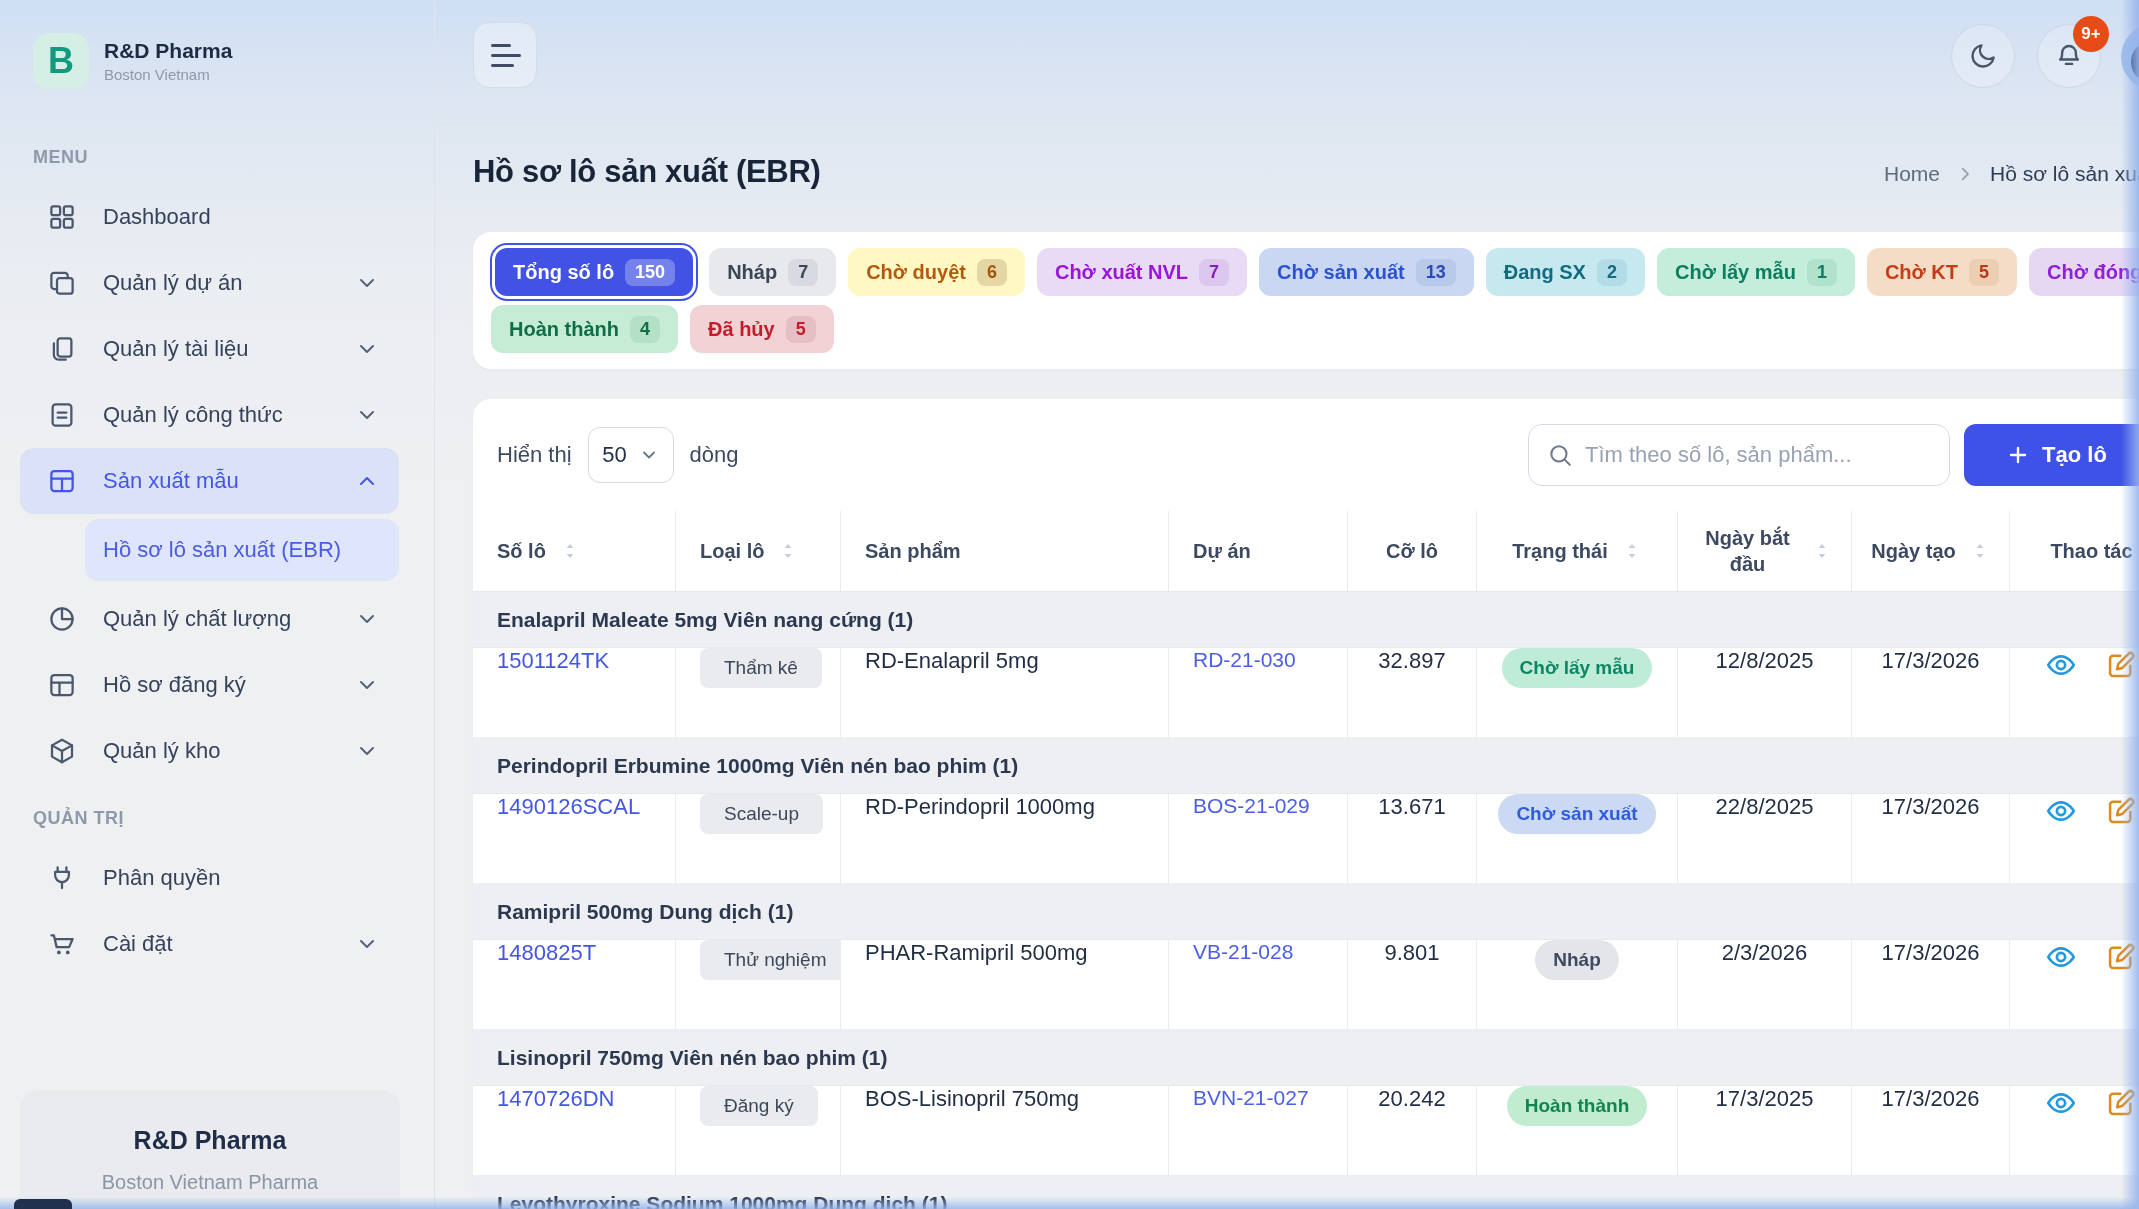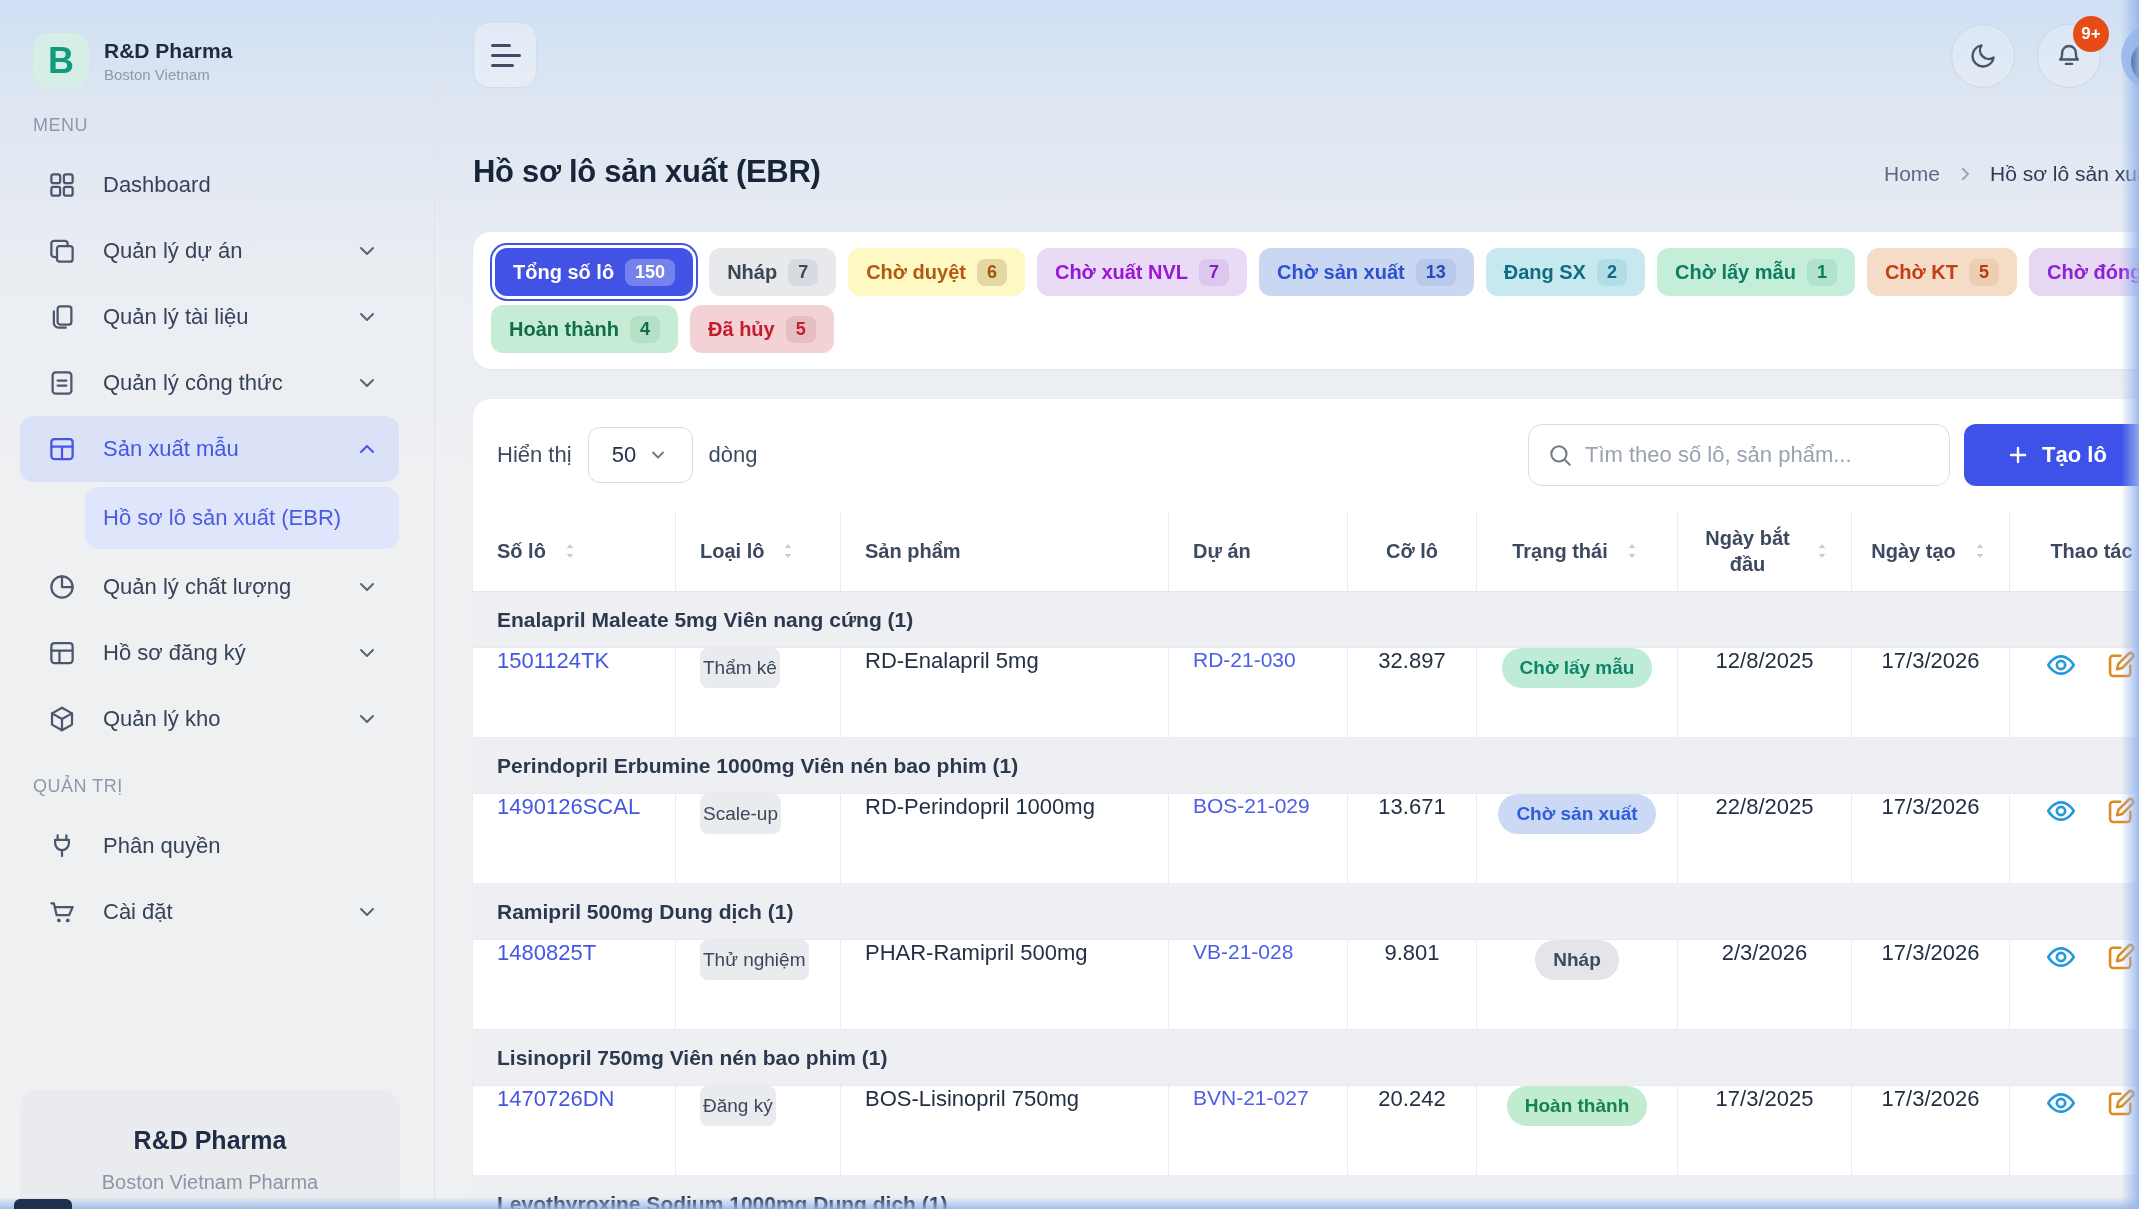--- a/index.html
+++ b/index.html
@@ -12,21 +12,21 @@
   }
   svg { display:block; }
 
   
   .sidebar { position:absolute; left:0; top:0; width:435px; height:1209px; border-right:1px solid #e0e4ea; z-index:10; }
   .side-logo { display:flex; align-items:center; gap:15px; margin:33px 0 0 33px; }
   .logo-box { width:56px; height:56px; border-radius:16px; background:#d5efe6; display:flex; align-items:center; justify-content:center;
               font-size:36px; font-weight:700; color:#12997e; }
   .brand-name { font-size:21px; font-weight:700; color:#1c2a42; }
   .brand-sub { font-size:15px; color:#8d98a8; margin-top:3px; }
-  .menu-label { margin:26px 0 16px 33px; font-size:18px; font-weight:400; color:#8e9aab; letter-spacing:0.5px; }
+  .menu-label { margin:58px 0 16px 33px; font-size:18px; font-weight:700; color:#8e9aab; letter-spacing:0.5px; }
   .menu-label.admin { margin-top:24px; }
   .nav-item { margin:0 35px 0 20px; height:66px; border-radius:14px; padding:0 20px 0 27px;
               display:flex; align-items:center; cursor:pointer; color:#36425a; }
   .nav-item .nav-icon { width:30px; height:30px; color:#4a576d; flex:none; }
   .nav-item .nav-label { margin-left:26px; font-size:22px; font-weight:500; white-space:nowrap; }
   .nav-item .nav-chevron { margin-left:auto; width:24px; height:24px; color:#57637a; }
   .nav-item.active { background:#dbe2f8; color:#4356e8;text-align:right; }
   .nav-item.active .nav-icon, .nav-item.active .nav-chevron { color:#4356e8; }
   .nav-sub { margin:5px 35px 5px 85px; height:62px; border-radius:14px; display:flex; align-items:center;
              padding-left:18px; font-size:22px; font-weight:500; color:#44536e; cursor:pointer; white-space:nowrap; }
@@ -67,21 +67,21 @@
   .chip-row { display:flex; gap:12px; }
   .chip-row + .chip-row { margin-top:9px; }
   .chip { height:48px; border-radius:12px; padding:0 18px; display:inline-flex; align-items:center; gap:11px;
           font-size:20px; font-weight:600; cursor:pointer; white-space:nowrap; border:none; }
   .chip.active { box-shadow:0 0 0 3px #ffffff, 0 0 0 5px #4254e8; margin:0 4px; }
   .chip .chip-count { padding:3px 10px; border-radius:8px; font-size:18px; font-weight:700; }
 
   .table-card { margin-top:30px; width:1700px; padding-top:24px; min-height:820px; overflow:hidden; }
   .controls { display:flex; align-items:center; padding:0 24px; height:64px; }
   .ctl-label { font-size:22px; color:#3d4a60; }
-  .page-size { margin:0 16px; width:105px; height:56px; border:1.5px solid #d6dbe4; border-radius:12px;
+  .page-size { margin:0 16px; width:86px; height:56px; border:1.5px solid #d6dbe4; border-radius:12px;
                display:flex; align-items:center; justify-content:center; gap:12px; font-size:22px; color:#22304a; cursor:pointer; }
   .page-size .chev { color:#6b7687; width:20px; height:20px; }
   .search-box { margin-left:auto; width:422px; height:62px; border:1.5px solid #d6dbe4; border-radius:14px; background:#fff;
                 display:flex; align-items:center; padding:0 18px; gap:12px; }
   .search-box svg { color:#6f7a8c; flex:none; }
   .search-box input { border:none; outline:none; flex:1; font-size:22px; color:#22304a; font-family:"Liberation Sans",sans-serif; background:transparent; }
   .search-box input::placeholder { color:#98a2b3; }
   .create-btn { margin-left:14px; height:62px; min-width:185px; border:none; border-radius:12px; background:#3e51e8; color:#fff;
                 font-size:22px; font-weight:600; display:flex; align-items:center; justify-content:center; gap:12px;
                 padding:0 26px; cursor:pointer; font-family:"Liberation Sans",sans-serif; white-space:nowrap; }
@@ -95,21 +95,21 @@
   .th:nth-child(7) .th-label { max-width:100px; }
   .sort { margin-left:14px; color:#c6cdd8; flex:none; }
   .group-row { height:56px; background:#edeff2; display:flex; align-items:center; padding-left:24px;
                font-size:21px; font-weight:700; color:#2b3850; border-bottom:1px solid #e6e9ed; }
   .trow { height:90px; background:#fff; border-bottom:1px solid #eceef2; }
   .td { display:flex; align-items:flex-start; padding-left:24px; font-size:22px; color:#232f44; overflow:hidden; }
   .td + .td { border-left:1px solid #e9ebef; }
   .td.center { justify-content:center; padding:0 6px; }
   .lot-link { color:#4456e4; text-decoration:none; font-weight:500; cursor:pointer; white-space:nowrap; }
   .proj-link { color:#4c5ee6; text-decoration:none; font-size:21px; cursor:pointer; white-space:nowrap; }
-  .type-badge { background:#e9ebef; color:#3c4859; font-size:19px; padding:9px 3px; border-radius:8px; white-space:nowrap; }
+  .type-badge { background:#e9ebef; color:#3c4859; font-size:19px; padding:9px 24px; border-radius:8px; white-space:nowrap; }
   .status-badge { font-size:19px; font-weight:600; padding:9px 18px; border-radius:999px; white-space:nowrap; }
   .icon-btn { background:none; border:none; cursor:pointer; width:34px; height:34px; padding:0; }
   .icon-btn.view { color:#2598de; }
   .icon-btn.edit { color:#dd8a1f; margin-left:26px; }
 
   
   .glow-right { position:absolute; top:0; right:0; width:18px; height:100%;
                 background:linear-gradient(to right, rgba(141,175,232,0), rgba(148,180,236,0.9)); z-index:44; pointer-events:none; }
   .glow-bottom { position:absolute; left:0; bottom:0; width:100%; height:12px;
                  background:linear-gradient(to bottom, rgba(141,175,232,0), rgba(150,182,235,0.85)); z-index:44; pointer-events:none; }

